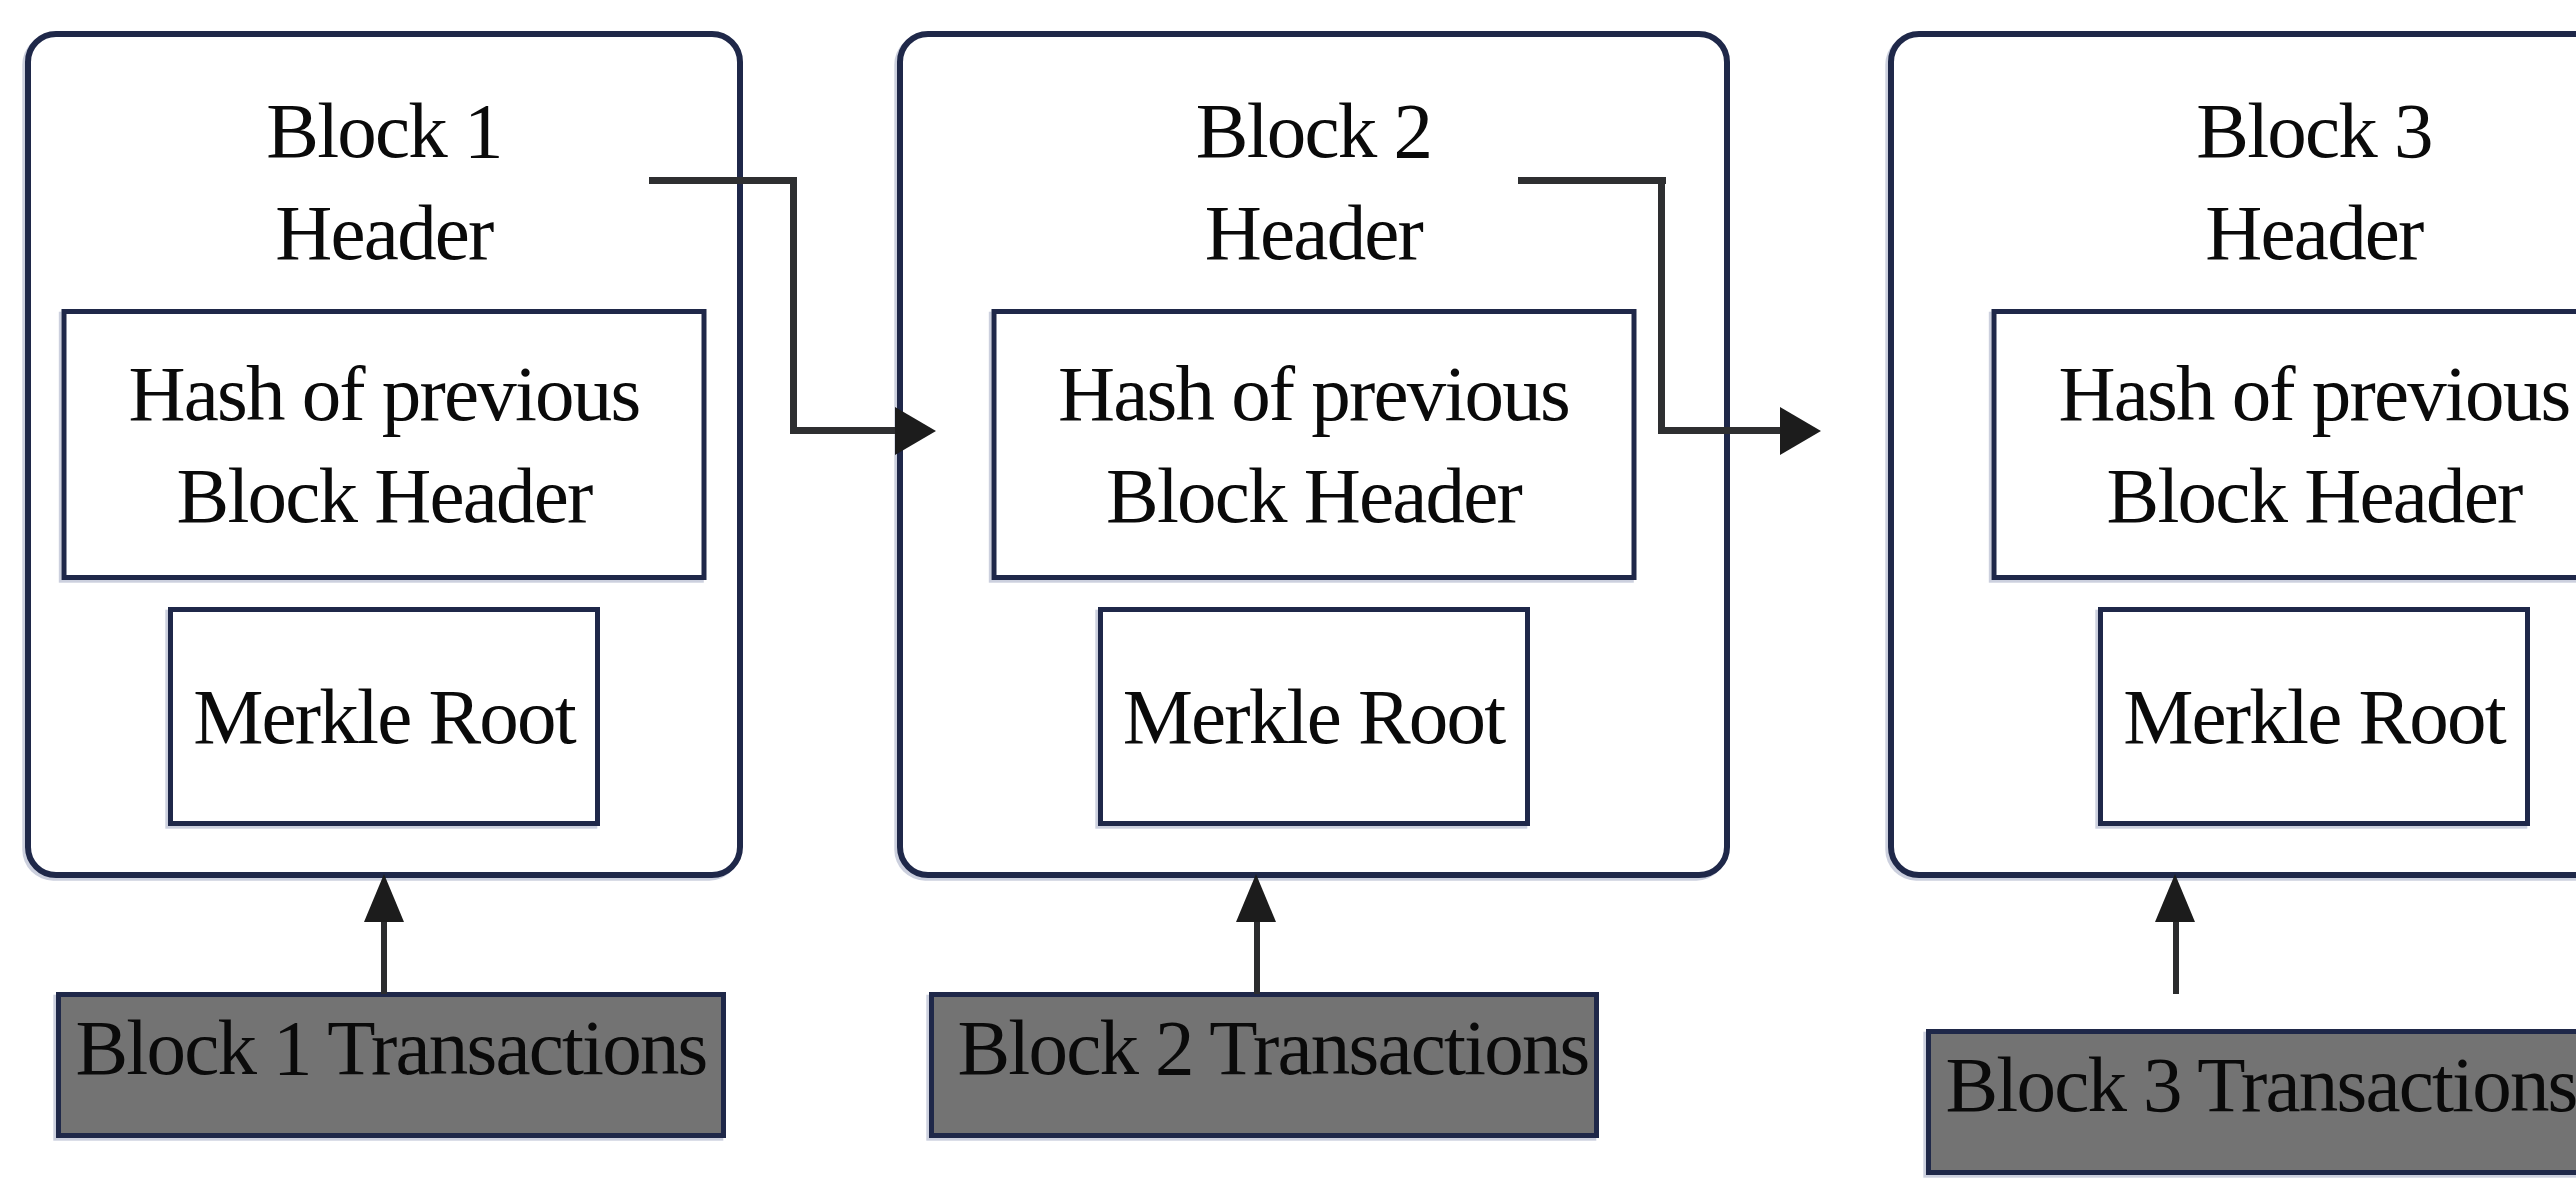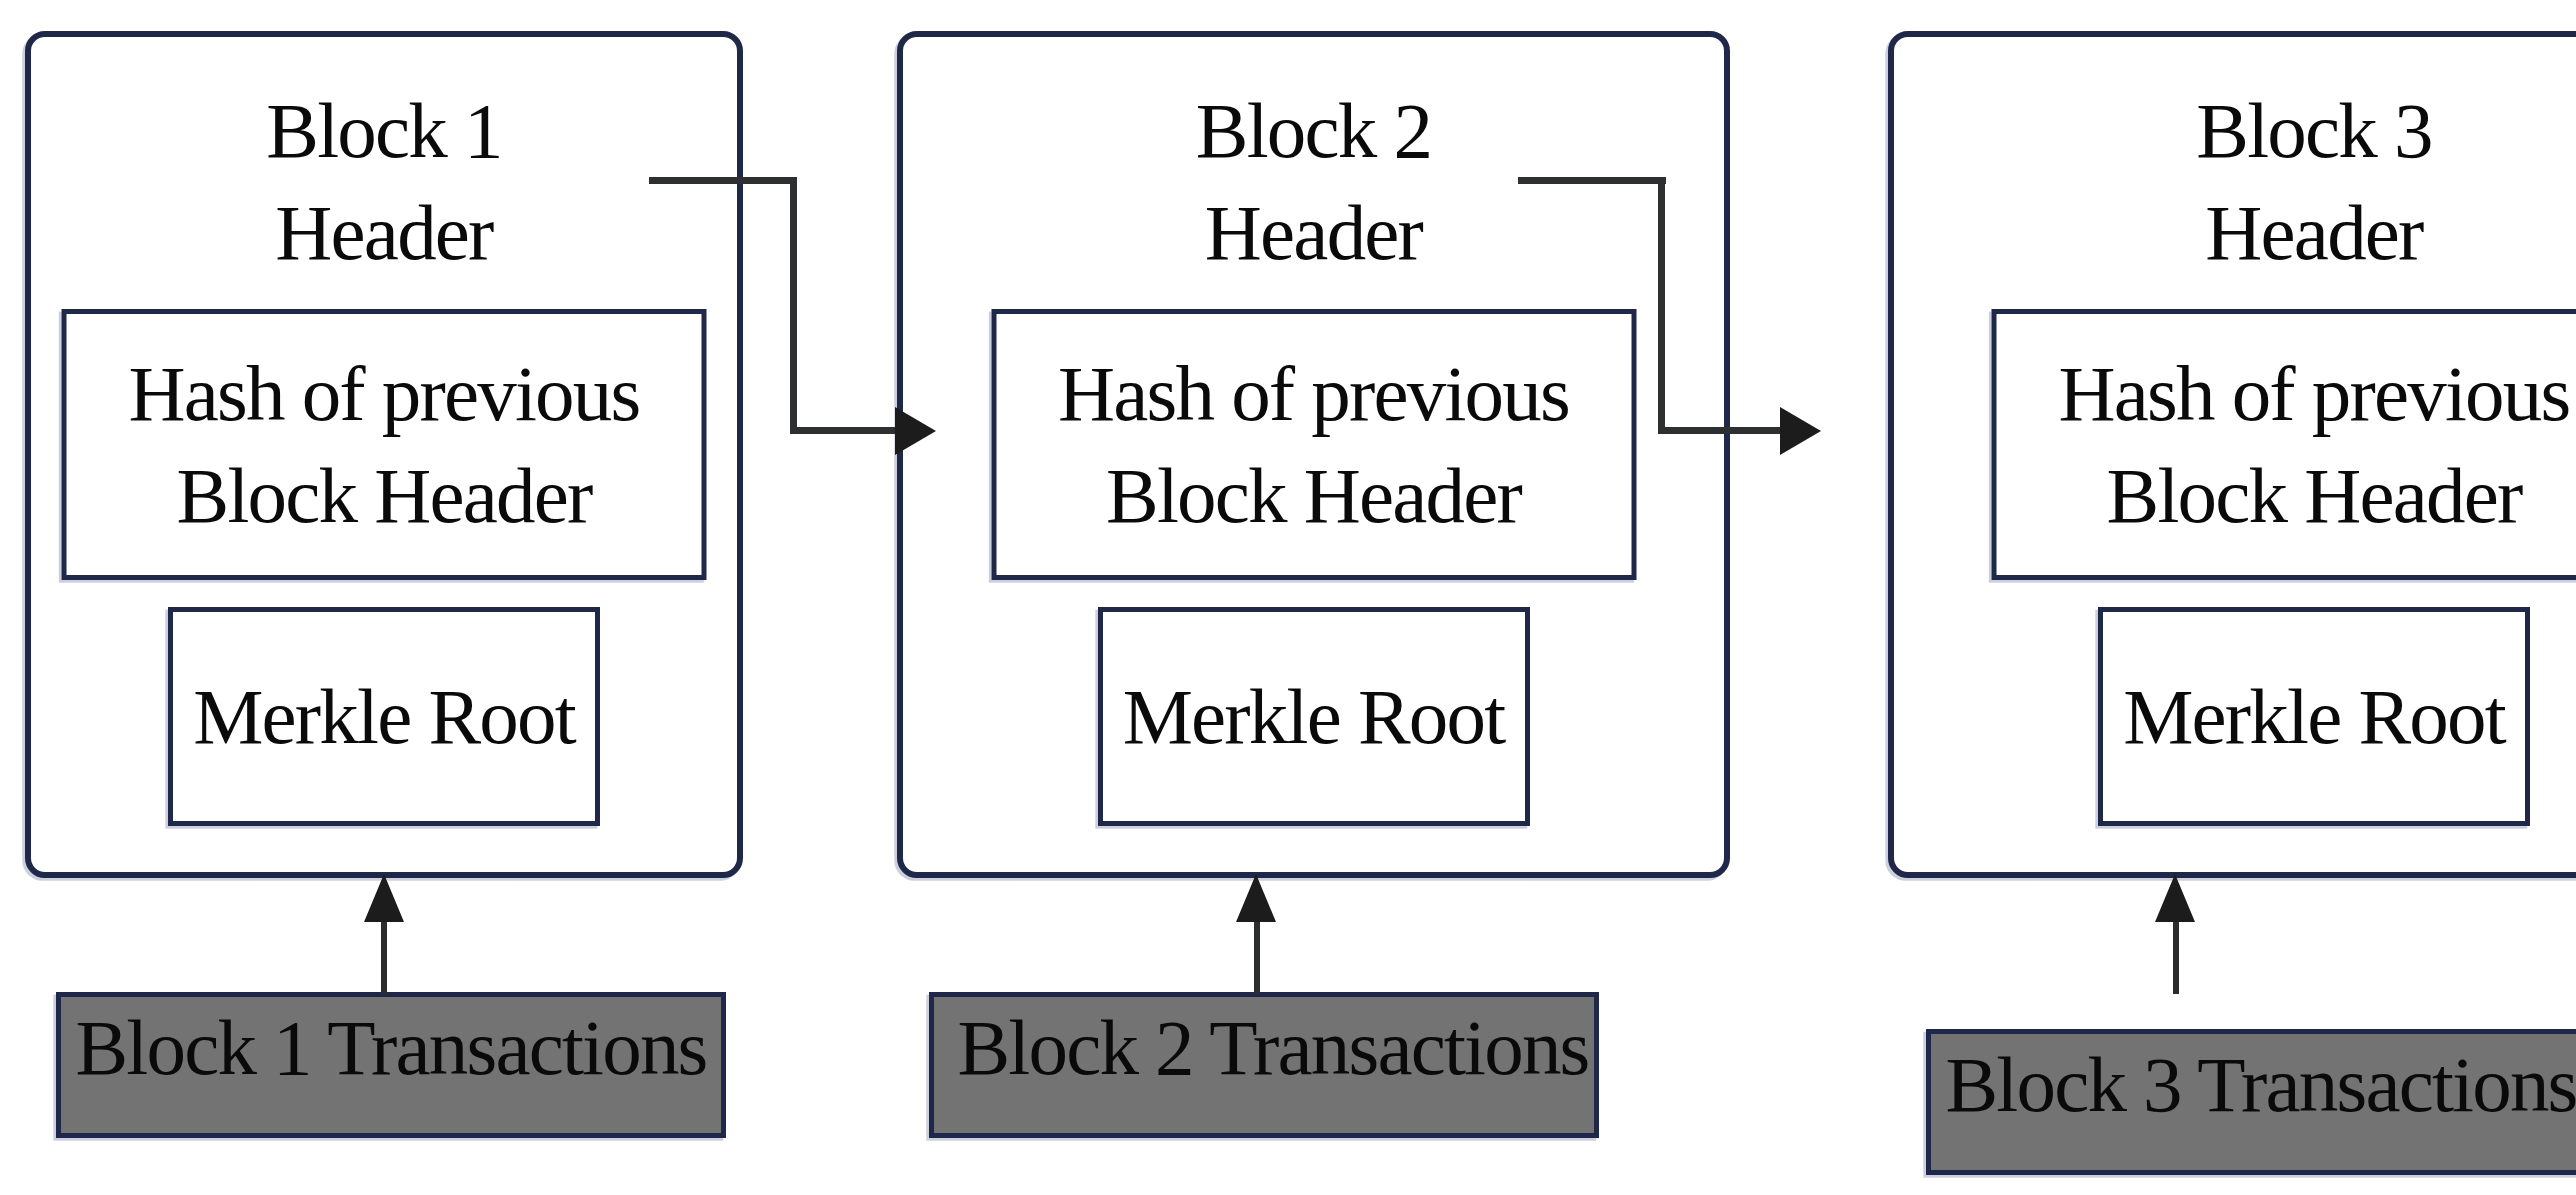--- a/index.html
+++ b/index.html
@@ -16,21 +16,21 @@
     letter-spacing:-1.8px;
     line-height:102px;
     white-space:nowrap;
     text-align:center;
   }
   
   .block{
     position:absolute;
     top:31px;height:847px;
     border:6.3px solid #1f2849;
-    border-radius:20px;
+    border-radius:31px;
     background:#ffffff;
     box-sizing:border-box;
     box-shadow:-2.7px 2.7px 0 #ccd0de;
   }
   .block-title{
     position:absolute;
     left:0;right:0;top:43px;
     text-align:center;
   }
   .inner-box{

